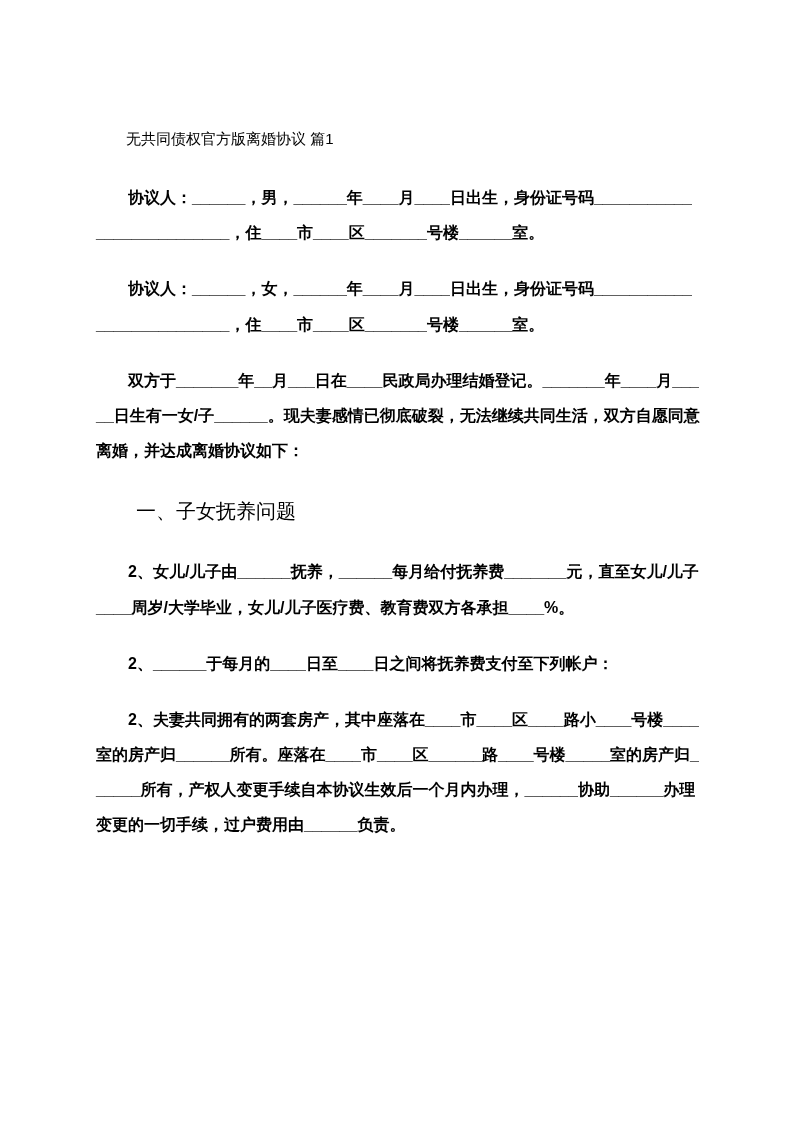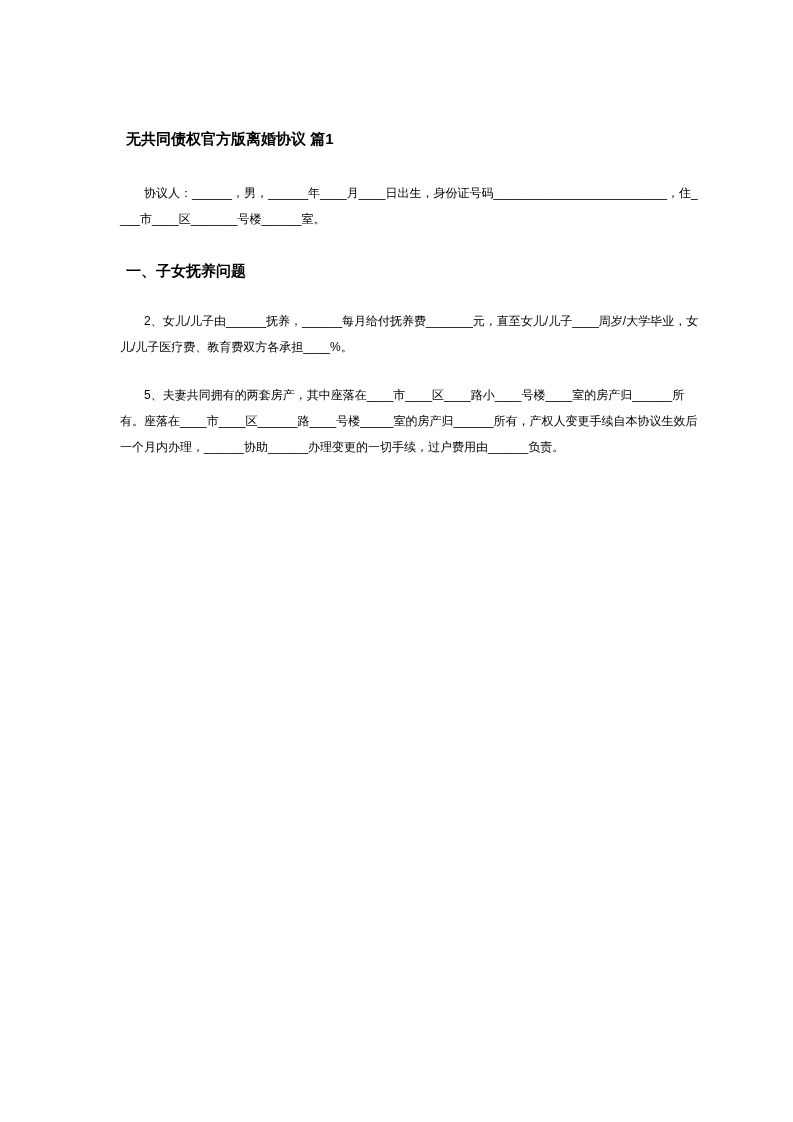--- a/index.html
+++ b/index.html
@@ -12,49 +12,51 @@
     color: #000000;
   }
   .page {
     width: 793px;
     min-height: 1122px;
     background: #ffffff;
     padding: 122px 93px 40px 96px;
   }
   .doc-title {
     font-size: 15px;
-    font-weight: bold;
+    font-weight: normal;
     line-height: 2.2;
     text-indent: 2em;
     margin-bottom: 25px;
     word-break: break-all;
   }
   .para {
-    font-size: 12px;
-    font-weight: normal;
+    font-size: 16px;
+    font-weight: bold;
     line-height: 2.2;
     text-indent: 2em;
     margin-bottom: 21px;
     word-break: break-all;
-    margin-left: 24px;
   }
   .section-heading {
-    font-size: 15px;
-    font-weight: bold;
+    font-size: 20px;
+    font-weight: normal;
     line-height: 2.2;
     text-indent: 2em;
     margin-bottom: 21px;
     word-break: break-all;
   }
 </style>
 </head>
 <body>
 
 <div class="page">
   <h1 class="doc-title">无共同债权官方版离婚协议 篇1</h1>
 
   <p class="para">协议人：______，男，______年____月____日出生，身份证号码__________________________，住____市____区_______号楼______室。</p>
+  <p class="para">协议人：______，女，______年____月____日出生，身份证号码__________________________，住____市____区_______号楼______室。</p>
+  <p class="para">双方于_______年__月___日在____民政局办理结婚登记。_______年____月_____日生有一女/子______。现夫妻感情已彻底破裂，无法继续共同生活，双方自愿同意离婚，并达成离婚协议如下：</p>
 
   <p class="section-heading">一、子女抚养问题</p>
   <p class="para">2、女儿/儿子由______抚养，______每月给付抚养费_______元，直至女儿/儿子____周岁/大学毕业，女儿/儿子医疗费、教育费双方各承担____%。</p>
+  <p class="para">2、______于每月的____日至____日之间将抚养费支付至下列帐户：</p>
 
-  <p class="para">5、夫妻共同拥有的两套房产，其中座落在____市____区____路小____号楼____室的房产归______所有。座落在____市____区______路____号楼_____室的房产归______所有，产权人变更手续自本协议生效后一个月内办理，______协助______办理变更的一切手续，过户费用由______负责。</p>
+  <p class="para">2、夫妻共同拥有的两套房产，其中座落在____市____区____路小____号楼____室的房产归______所有。座落在____市____区______路____号楼_____室的房产归______所有，产权人变更手续自本协议生效后一个月内办理，______协助______办理变更的一切手续，过户费用由______负责。</p>
 </div>
 
 </body></html>

